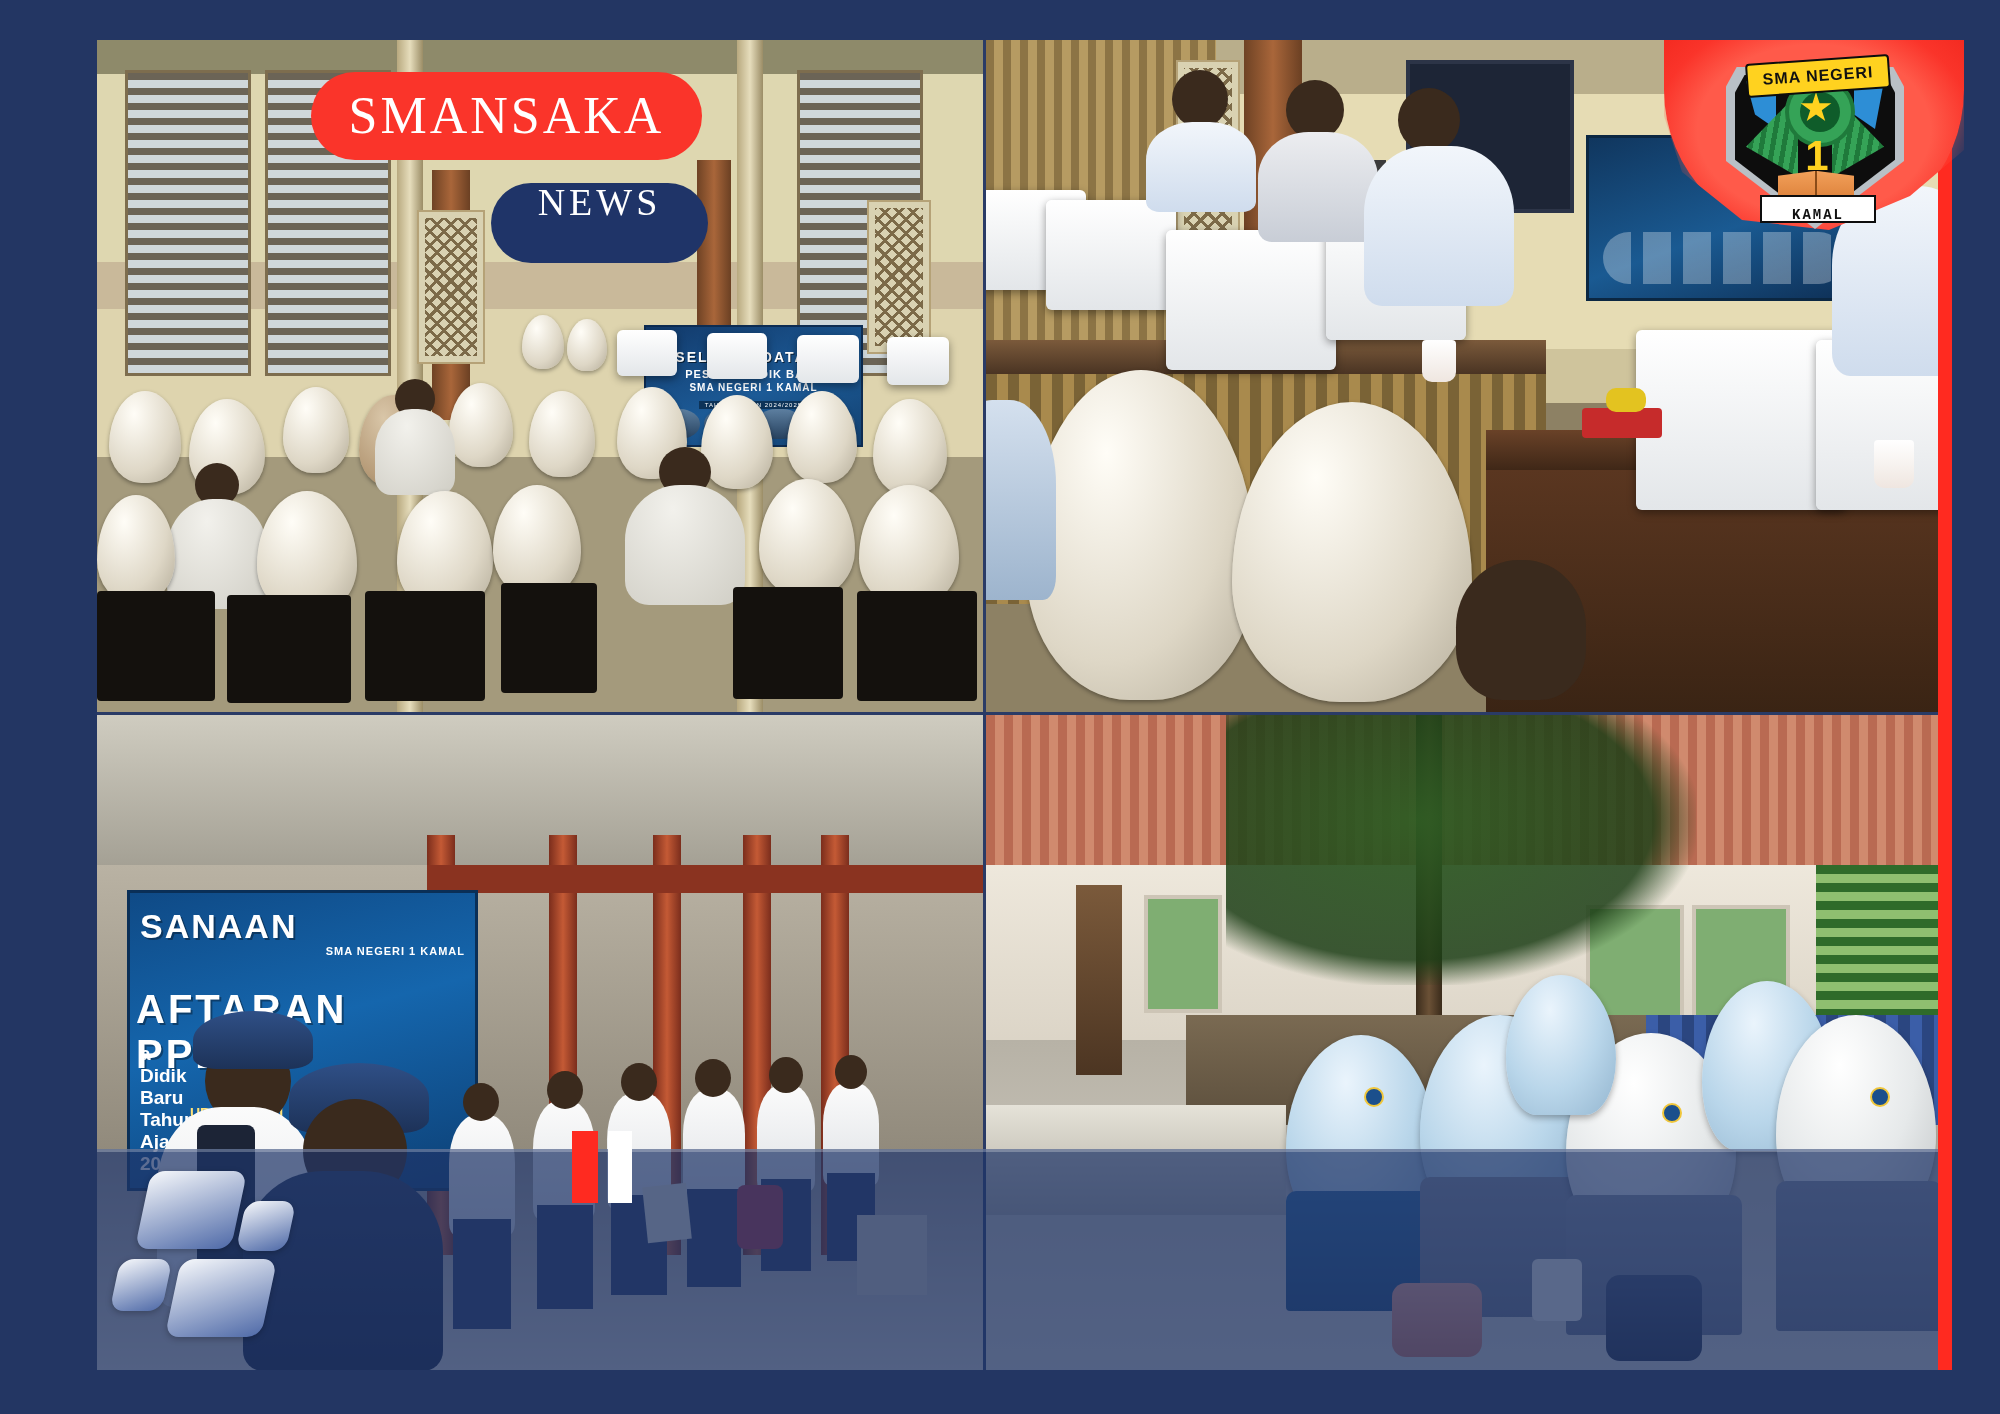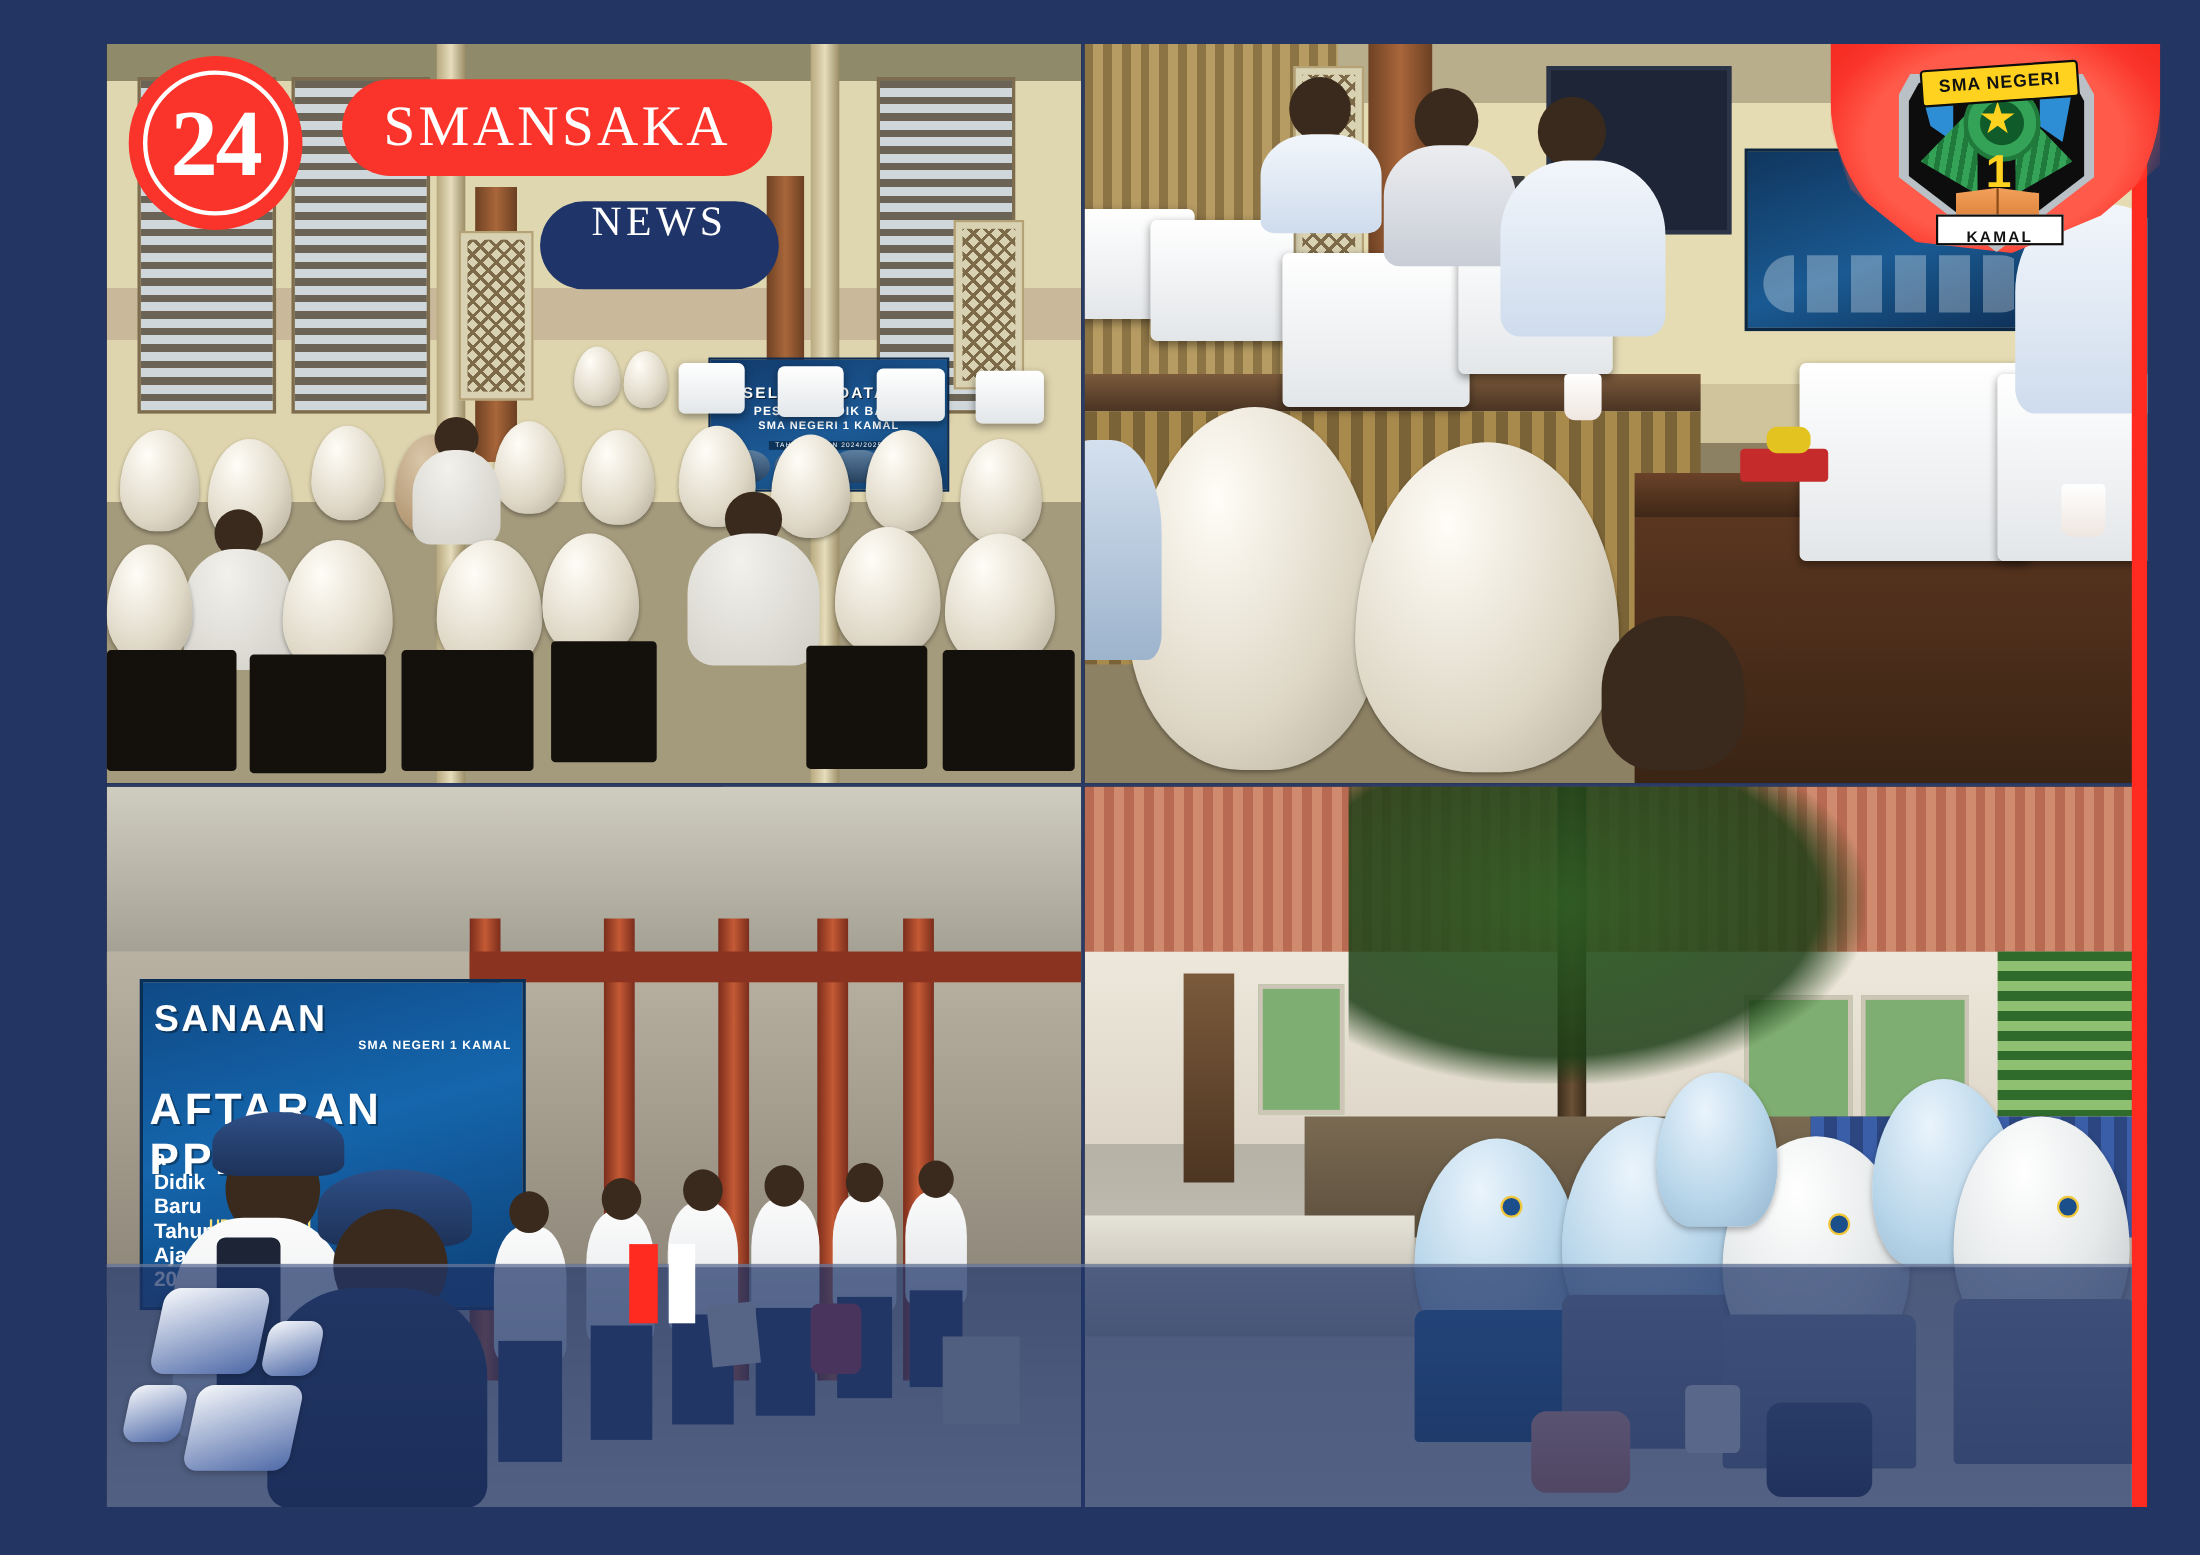--- a/index.html
+++ b/index.html
@@ -169,21 +169,21 @@
      display:flex;align-items:center;justify-content:center;}
   .ribbon-top span{font-family:"Liberation Sans",sans-serif;font-size:16px;font-weight:bold;color:#111;letter-spacing:1px;}
   .num1{position:absolute;left:79px;top:80px;width:24px;height:46px;color:#ffd21f;font-size:42px;
      font-weight:bold;font-family:"Liberation Sans",sans-serif;line-height:1;text-align:center;}
   .book{position:absolute;left:52px;top:116px;width:76px;height:34px;
      background:linear-gradient(180deg,#f2a05a,#d97c35);border-radius:4px;
      clip-path:polygon(0 14%,48% 0,52% 0,100% 14%,100% 100%,52% 86%,48% 86%,0 100%);}
   .book:after{content:"";position:absolute;left:49%;top:0;width:2px;height:100%;background:#8a4b18;}
   .ribbon-bot{position:absolute;left:34px;top:140px;width:112px;height:24px;background:#fff;
      border:2px solid #0d0d0d;display:flex;align-items:center;justify-content:center;}
-  .ribbon-bot span{font-family:Liberation Sans, sans-serif;font-size:14px;font-weight:bold;color:#111;letter-spacing:2px;margin-top:12px;}
+  .ribbon-bot span{font-family:Liberation Mono, monospace;font-size:14px;font-weight:bold;color:#111;letter-spacing:2px;margin-top:12px;}
 
   
   .banner{position:absolute;left:97px;top:1149px;width:1841px;height:221px;
       background:rgba(31,52,104,.72);z-index:30;}
   .banner-top-line{position:absolute;left:97px;top:1149px;width:1841px;height:3px;background:rgba(255,255,255,.25);z-index:31;}
   .tiles{position:absolute;left:115px;top:1171px;width:210px;height:185px;z-index:32;}
   .tile{position:absolute;background:linear-gradient(160deg,#f6f8fb,#4f6aa8);border-radius:14px;
       transform:skewX(-12deg);box-shadow:0 2px 6px rgba(0,0,0,.25);}
   .t1{left:28px;top:0px;width:96px;height:78px;}
   .t2{left:126px;top:30px;width:50px;height:50px;}
@@ -412,23 +412,20 @@
       <div style="position:absolute;left:546px;top:544px;width:50px;height:62px;background:#f0ece0;border-radius:6px;"></div>
       <div style="position:absolute;left:620px;top:560px;width:96px;height:86px;background:linear-gradient(180deg,#45506a,#262d40);border-radius:14px;"></div>
       <div style="position:absolute;left:406px;top:568px;width:90px;height:74px;background:linear-gradient(180deg,#f0a18a,#d0745c);border-radius:14px;"></div>
     </div>
 
     <div class="split-v"></div>
     <div class="split-h"></div>
     <div class="red-edge"></div>
   </div>
 
-  <div class="circle24">
-    <span>24</span>
-  </div>
 
   <div class="pill-smansaka">
     <span>SMANSAKA</span>
   </div>
 
   <div class="pill-news">
     <span>NEWS</span>
   </div>
 
   <div class="logo-blob"></div>

